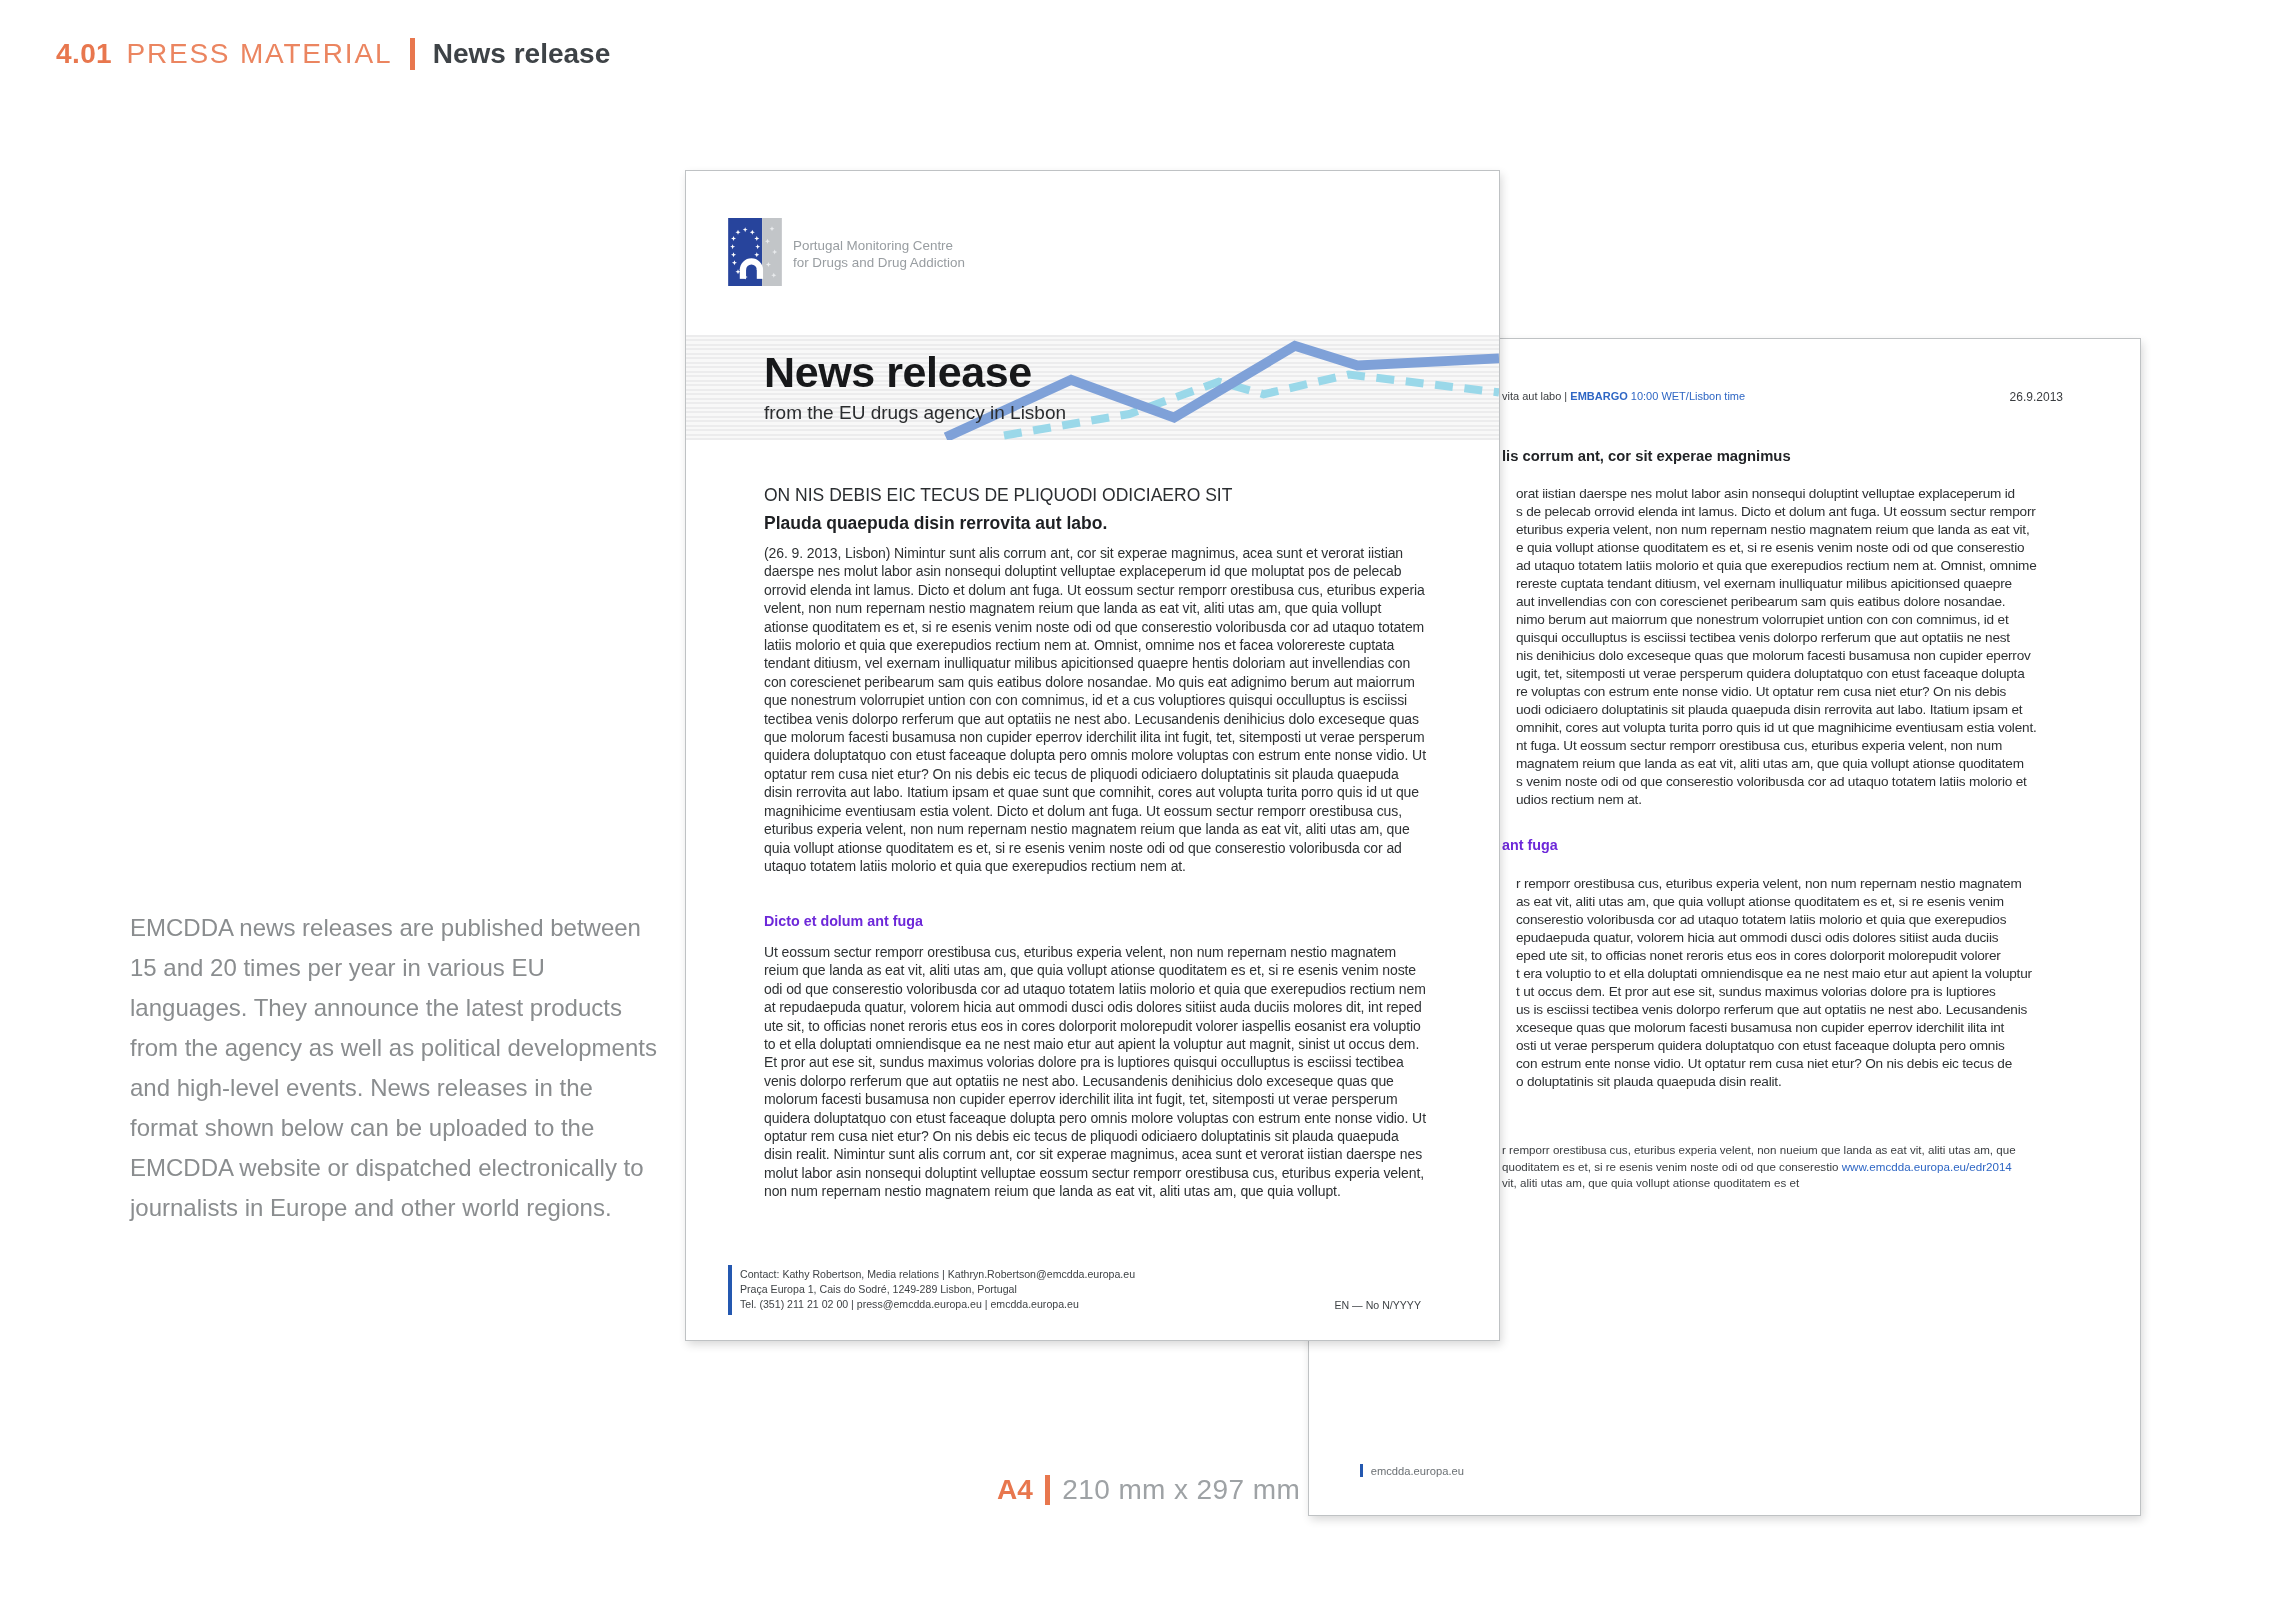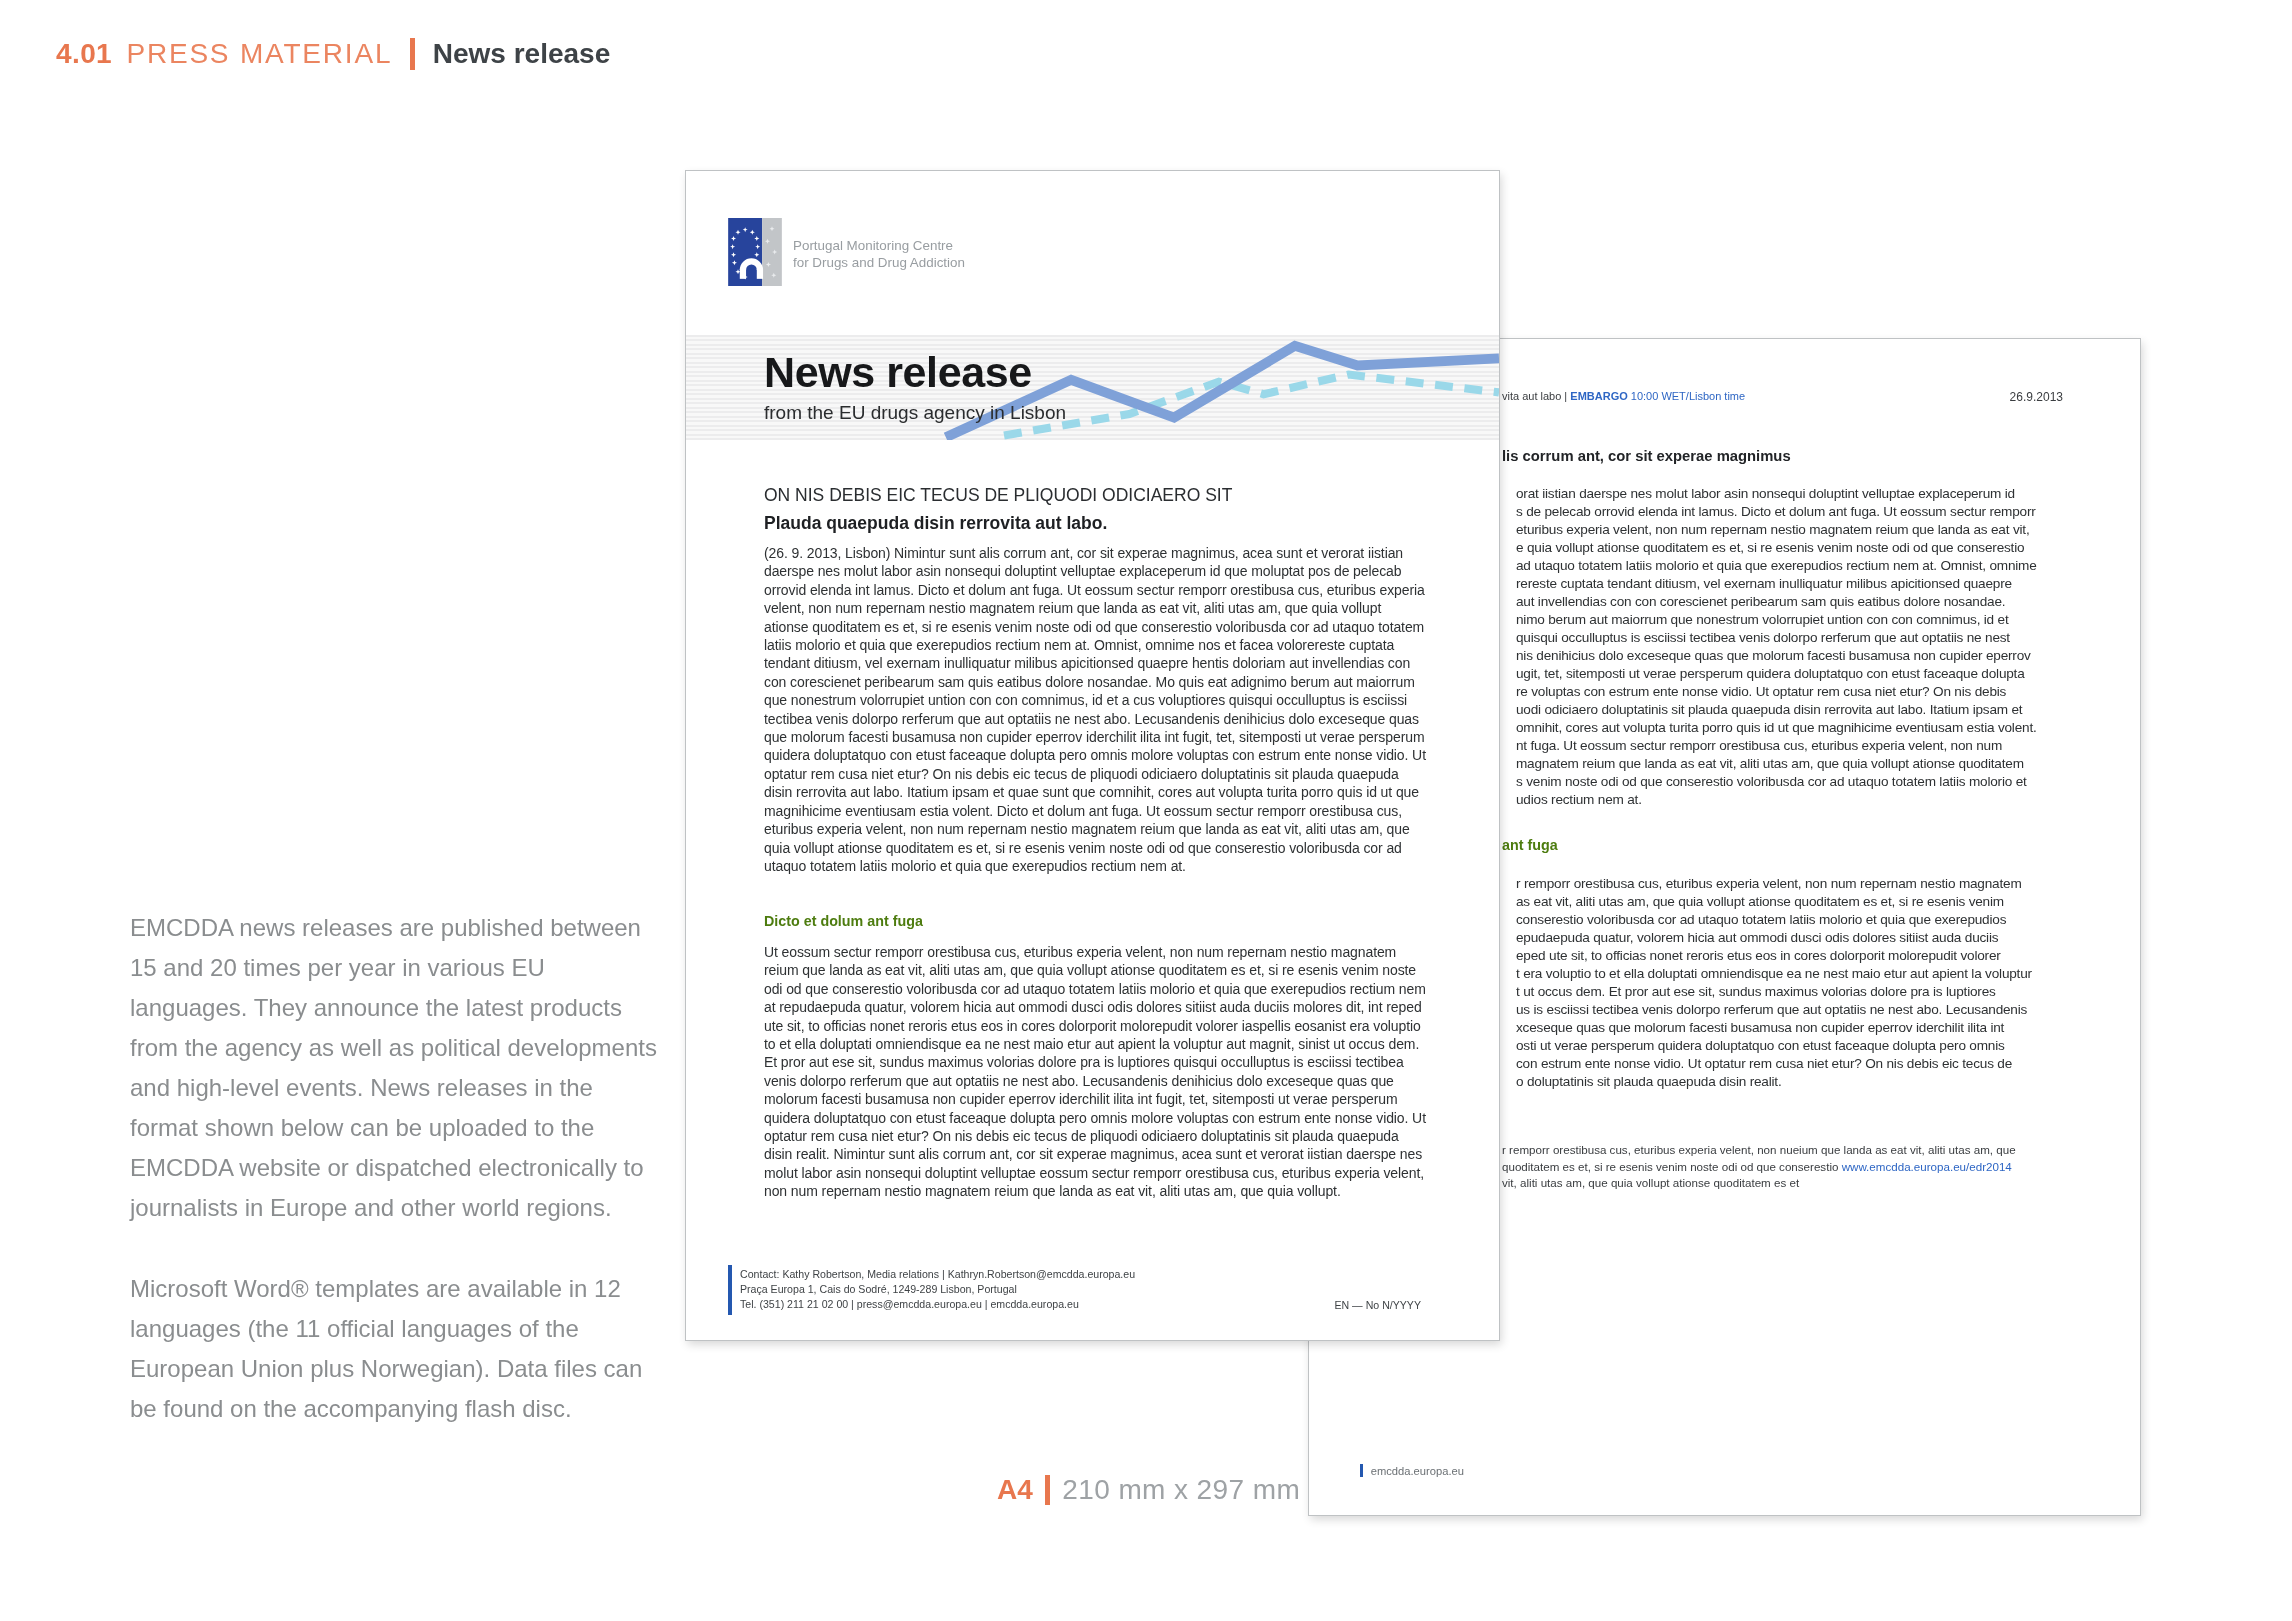--- a/index.html
+++ b/index.html
@@ -34,21 +34,21 @@
         background:repeating-linear-gradient(to bottom,#ECECED 0 1.8px,#F8F8F8 1.8px 4.5px);}
   .band-chart{position:absolute;right:0;bottom:0;}
   .band-title{position:absolute;left:78px;top:12.5px;font-size:43px;font-weight:bold;
               color:#17181A;letter-spacing:-0.4px;}
   .band-sub{position:absolute;left:78px;top:67px;font-size:19px;color:#2A2C2E;}
   .h-caps{position:absolute;left:78px;top:314px;font-size:17.5px;color:#2A2D30;white-space:nowrap;}
   .h-bold{position:absolute;left:78px;top:342px;font-size:17.5px;font-weight:bold;color:#1E2023;white-space:nowrap;}
   .body-text{position:absolute;left:78px;width:665px;font-size:14px;line-height:18.4px;
              color:#2E3133;letter-spacing:-0.1px;}
   #p1-body1{top:373px;}
-  .subhead{position:absolute;left:78px;font-size:14.3px;font-weight:bold;color:#4d7c0f;}
+  .subhead{position:absolute;left:78px;font-size:14.3px;font-weight:bold;color:#6d28d9;}
   #p1-subhead{top:742px;}
   #p1-body2{top:772px;}
   .footer-bar{position:absolute;left:42px;top:1094px;width:3.6px;height:50px;background:#2458B0;}
   .p1-footer-text{position:absolute;left:54px;top:1096px;font-size:10.6px;line-height:15px;color:#3F4346;}
   .p1-footer-right{position:absolute;right:78px;top:1128px;font-size:10.6px;color:#3F4346;}
 
   
   .p2-header{position:absolute;left:193px;top:51px;font-size:11px;color:#3A3D40;white-space:nowrap;}
   .p2-header .embargo{color:#2E66C4;font-weight:bold;}
   .p2-header .embargo-time{color:#2E66C4;}
@@ -77,21 +77,20 @@
 
 <div class="guide-header">
   <span class="sec-num">4.01</span>
   <span class="sec-title">PRESS MATERIAL</span>
   <span class="hdr-divider"></span>
   <span class="guide-title">News release</span>
 </div>
 
 <div class="intro">
   <p>EMCDDA news releases are published between 15 and 20 times per year in various EU languages. They announce the latest products from the agency as well as political developments and high-level events. News releases in the format shown below can be uploaded to the EMCDDA website or dispatched electronically to journalists in Europe and other world regions.</p>
-  <p>Microsoft Word® templates are available in 12 languages (the 11 official languages of the European Union plus Norwegian). Data files can be found on the accompanying flash disc.</p>
 </div>
 
 <div class="page" id="page2">
   <div class="p2-header">
     <span>vita aut labo | </span><span class="embargo">EMBARGO</span><span class="embargo-time"> 10:00 WET/Lisbon time</span>
   </div>
   <div class="p2-date">26.9.2013</div>
   <div class="p2-heading">lis corrum ant, cor sit experae magnimus</div>
 
   <div class="p2-lines" id="p2-body1">

